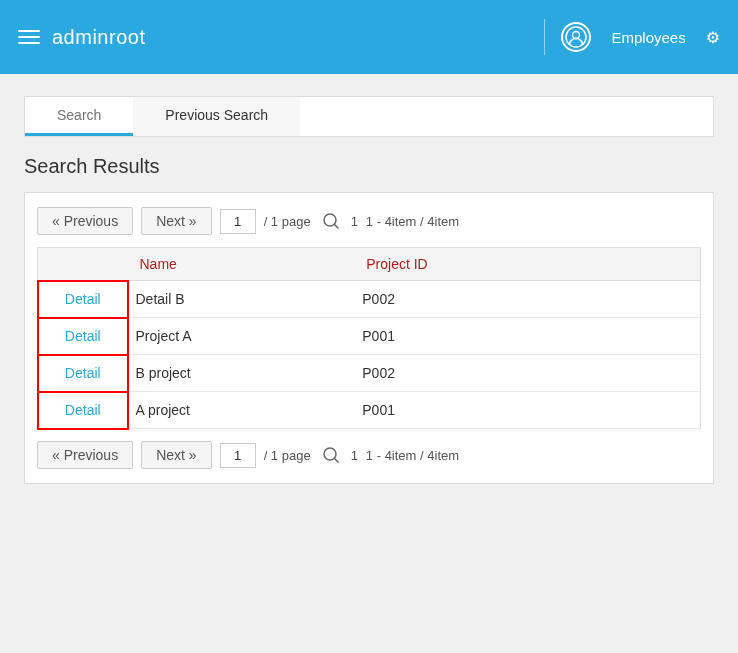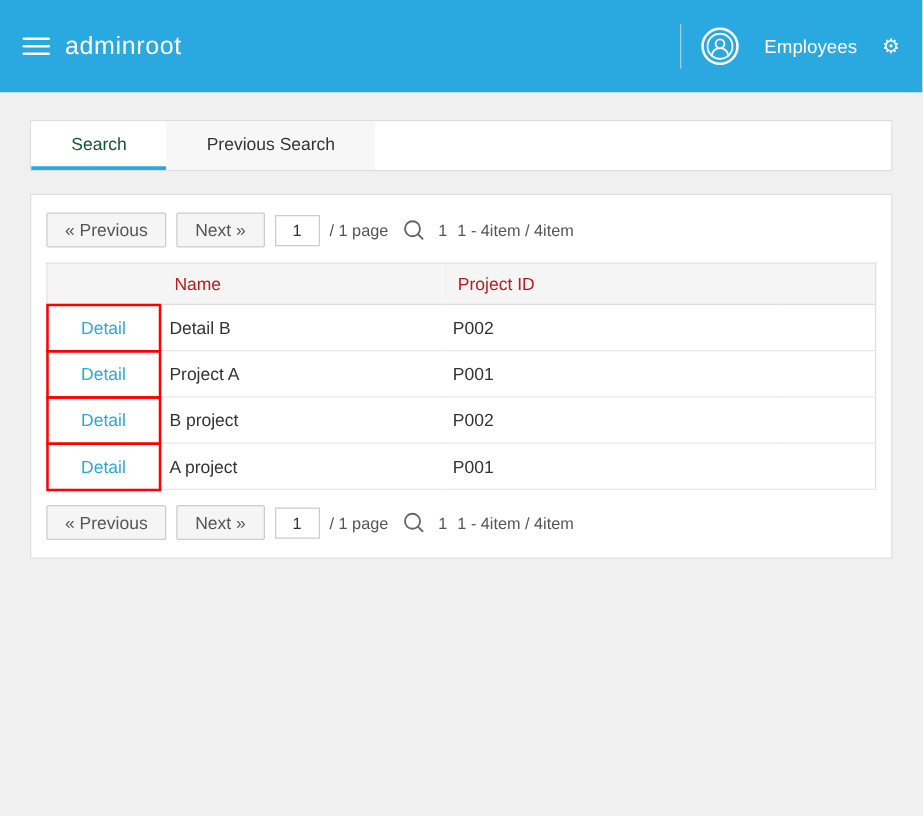--- a/index.html
+++ b/index.html
@@ -94,21 +94,21 @@
       padding: 10px 32px;
       cursor: pointer;
       font-size: 14px;
       color: #333;
       border-bottom: 3px solid transparent;
       background: #f7f7f7;
     }
     .tab.active {
       background: white;
       border-bottom: 3px solid #29a9e0;
-      color: #14532d;
+      color: #737373;
     }
 
     .section-title {
       font-size: 20px;
       font-weight: 400;
       color: #333;
       margin-bottom: 14px;
     }
 
     
@@ -236,20 +236,21 @@
   </div>
 </header>
 
 <div class="page-content">
 
   <div class="tabs-container">
     <div class="tab active">Search</div>
     <div class="tab">Previous Search</div>
   </div>
 
+  <h2 class="section-title">Search Results</h2>
 
   <div class="results-panel">
 
     <div class="pagination-bar">
       <button class="pag-btn">« Previous</button>
       <button class="pag-btn">Next »</button>
       <input class="pag-input" type="text" value="1" style="">
       <span class="pag-text">/ 1 page</span>
       <span class="search-circle-icon">
         <svg width="18" height="18" viewBox="0 0 18 18" fill="none">

